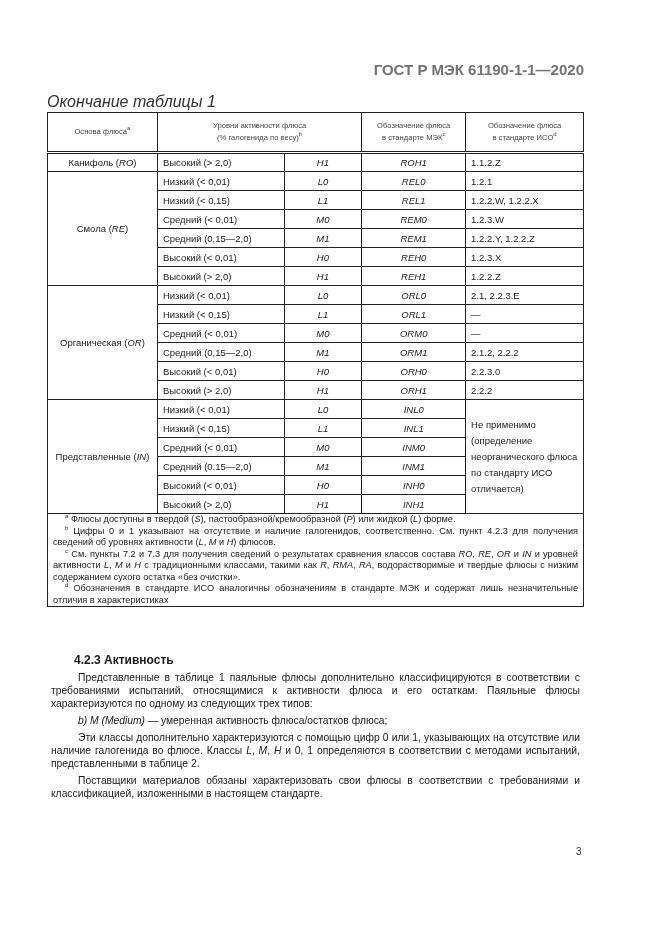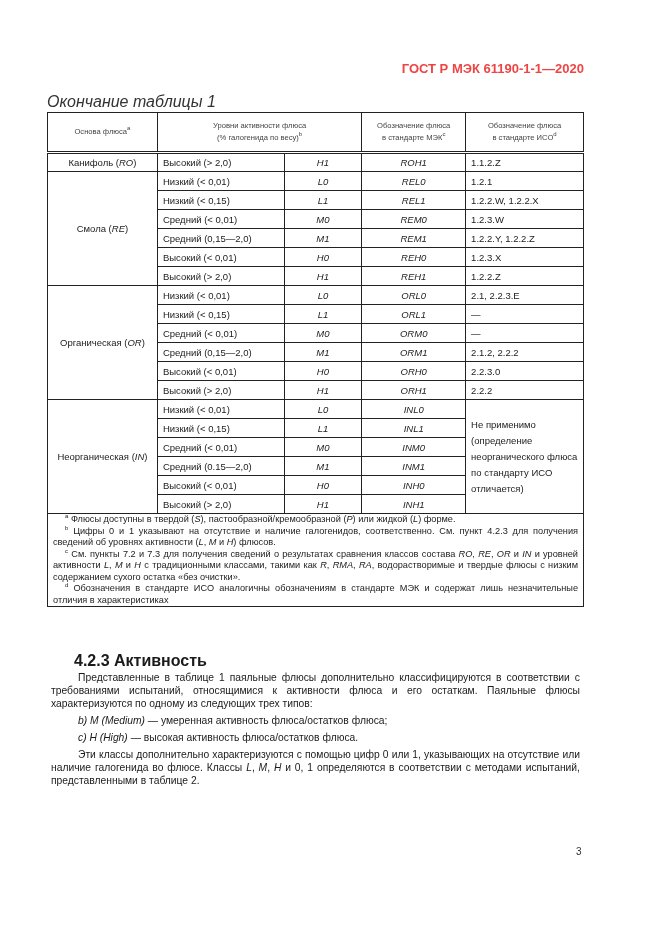--- a/index.html
+++ b/index.html
@@ -1,36 +1,36 @@
 <!DOCTYPE html>
 <html><head>
 <meta charset="utf-8">
 <style>
   html, body { margin: 0; padding: 0; background: #ffffff; }
   body { width: 661px; height: 935px; position: relative; overflow: hidden;
          font-family: "Liberation Sans", sans-serif; color: #1a1a1a; }
-  .gost-header { position: absolute; top: 61px; right: 77px; font-weight: bold; font-size: 13px; color: #ef4444; padding-left: 32px; }
+  .gost-header { position: absolute; top: 61px; right: 77px; font-weight: bold; font-size: 15px; color: #737373; padding-left: 32px; }
   .table-caption { position: absolute; top: 93px; left: 47px; font-style: italic; font-size: 16px; color: #333; }
   table.main { position: absolute; top: 112px; left: 47px; width: 537px; border-collapse: collapse;
                font-size: 9.5px; color: #222; }
   table.main td, table.main th { border: 1px solid #222; padding: 0 5px; height: 19px; box-sizing: border-box; }
   table.main th { font-weight: normal; font-size: 7.6px; color: #444; text-align: center; height: 40px; line-height: 12px;
                   border-bottom: 3px double #222; }
   table.main sup { font-size: 6px; vertical-align: super; line-height: 0; }
   td.c { text-align: left; }
   td.i { text-align: center; font-style: italic; }
   td.l { text-align: left; }
   td.base { text-align: center; vertical-align: middle; }
   td.na { vertical-align: middle; line-height: 16px; }
   td.notes { padding: 5px 6px 4px 6px; font-size: 9.2px; line-height: 11.5px; height: auto; text-align: justify; }
   .note-line { text-indent: 12px; }
   .note-line sup { font-size: 6.2px; }
   em { font-style: italic; }
   .section { position: absolute; top: 654px; left: 47px; width: 537px; font-size: 10.3px; line-height: 13px; color: #1a1a1a; }
-  .section h3 { margin: 0 0 2px 27px; font-size: 16px; font-weight: bold; }
+  .section h3 { margin: 0 0 2px 27px; font-size: 12px; font-weight: bold; }
   .section p { margin: 4px; text-align: justify; text-indent: 27px; }
   .section .item { text-indent: 0; padding-left: 27px; }
   .page-num { position: absolute; top: 846px; left: 576px; font-size: 10px; color: #333; }
 </style>
 </head>
 <body>
 
 <div class="gost-header">ГОСТ Р МЭК 61190-1-1—2020</div>
 <div class="table-caption">Окончание таблицы 1</div>
 
@@ -126,21 +126,21 @@
         <td class="i">ORH0</td>
         <td class="l">2.2.3.0</td>
       </tr>
       <tr>
         <td class="c">Высокий (&gt; 2,0)</td>
         <td class="i">H1</td>
         <td class="i">ORH1</td>
         <td class="l">2.2.2</td>
       </tr>
       <tr>
-        <td class="base" rowspan="6"><span>Неорганическая (</span><em>IN</em><span>)</span></td>
+        <td class="base" rowspan="6"><span>Представленные (</span><em>IN</em><span>)</span></td>
         <td class="c">Низкий (&lt; 0,01)</td>
         <td class="i">L0</td>
         <td class="i">INL0</td>
         <td class="l na" rowspan="6">Не применимо (определение неорганического флюса по стандарту ИСО отличается)</td>
       </tr>
       <tr>
         <td class="c">Низкий (&lt; 0,15)</td>
         <td class="i">L1</td>
         <td class="i">INL1</td>
       </tr>
@@ -174,17 +174,17 @@
         <div class="note-line"><sup>d</sup><span> Обозначения в стандарте ИСО аналогичны обозначениям в стандарте МЭК и содержат лишь незначительные отличия в характеристиках</span></div>
       </td>
     </tr>
   </tfoot>
 </table>
 
 <div class="section">
   <h3>4.2.3 Активность</h3>
   <p>Представленные в таблице 1 паяльные флюсы дополнительно классифицируются в соответствии с требованиями испытаний, относящимися к активности флюса и его остаткам. Паяльные флюсы характеризуются по одному из следующих трех типов:</p>
   <p class="item"><em>b) M (Medium)</em><span> — умеренная активность флюса/остатков флюса;</span></p>
-  <p class="item"><em>c) H (High)</em><span> — высокая активность флюса/остатков флюса.</span></p>
   <p><span>Эти классы дополнительно характеризуются с помощью цифр 0 или 1, указывающих на отсутствие или наличие галогенида во флюсе. Классы </span><em>L</em><span>, </span><em>M</em><span>, </span><em>H</em><span> и 0, 1 определяются в соответствии с методами испытаний, представленными в таблице 2.</span></p>
+  <p>Поставщики материалов обязаны характеризовать свои флюсы в соответствии с требованиями и классификацией, изложенными в настоящем стандарте.</p>
 </div>
 
 <div class="page-num">3</div>
 
 </body></html>

